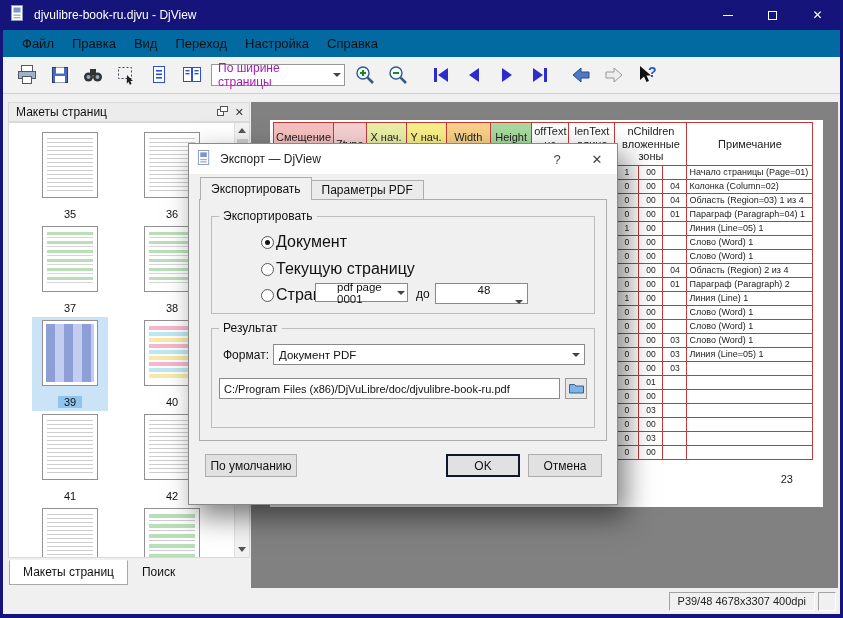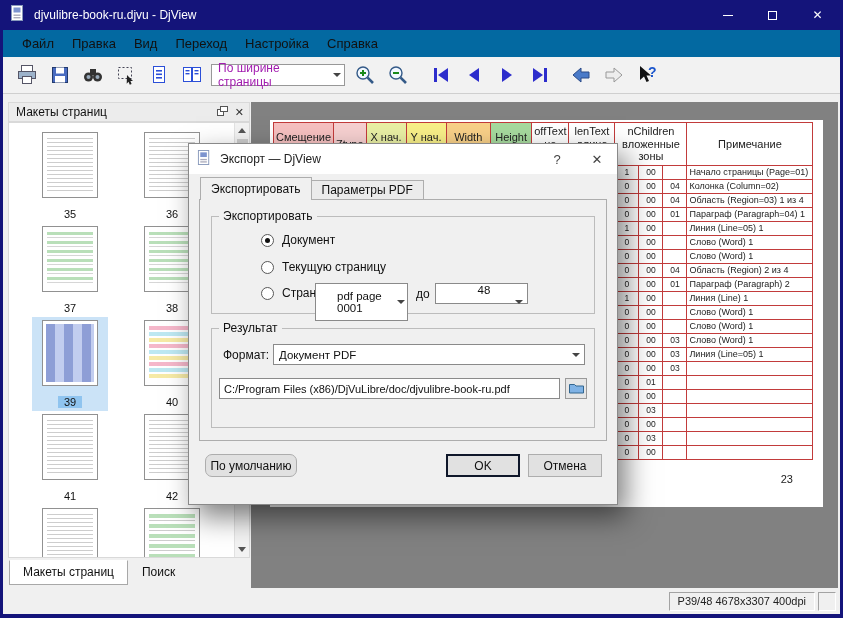--- a/index.html
+++ b/index.html
@@ -82,21 +82,21 @@
   .dlg-title { margin-left:8px; font-size:12px; color:#222; }
   .dlg-tb-btns { margin-left:auto; display:flex; height:100%; }
   .dlg-tb-btn { width:40px; display:flex; align-items:center; justify-content:center; color:#444; font-size:13px; }
   .dlg-tabs { position:absolute; left:11px; top:33px; display:flex; align-items:flex-end; z-index:2; }
   .dlg-tab { font-size:12px; padding:0 10px; border:1px solid #adadad; background:#ebebeb; display:flex; align-items:center; height:20px; color:#111; }
   .dlg-tab.active { height:23px; background:#f0f0f0; border-bottom:none; }
   .dlg-tab:not(.active) { border-left:none; }
   .dlg-pane { position:absolute; left:10px; top:55px; width:408px; height:242px; border:1px solid #adadad; background:#f0f0f0; }
   .groupbox { position:absolute; border:1px solid #bcbcbc; }
   .groupbox-label { position:absolute; font-size:12px; background:#f0f0f0; padding:0 4px; color:#111; }
-  .radio-row { position:absolute; display:flex; align-items:center; gap:8px; font-size:12px; color:#111;padding-left:36px; }
+  .radio-row { position:absolute; display:flex; align-items:center; gap:2px; font-size:16px; color:#111;padding-left:36px; }
   .radio { width:13px; height:13px; border:1px solid #585858; border-radius:50%; background:#fff; position:relative; flex:none; }
   .radio.checked::after { content:""; position:absolute; left:3px; top:3px; right:3px; bottom:3px; border-radius:50%; background:#111; }
   .dlg-combo { position:absolute; background:#fff; border:1px solid #8a8a8a; font-size:11.5px; display:flex; align-items:center; padding-left:5px; color:#111; }
   .dlg-input { position:absolute; background:#fff; border:1px solid #8a8a8a; font-size:11px; display:flex; align-items:center; padding:0 4px; white-space:nowrap; overflow:hidden; color:#111; }
   .dlg-label { position:absolute; font-size:12px; color:#111; }
   .dlg-btn { position:absolute; height:23px; background:#e1e1e1; border:1px solid #adadad; font-size:12px; display:flex; align-items:center; justify-content:center; color:#111; }
   .dlg-btn.default { border:2px solid #0f172a; }
   .browse-btn { position:absolute; width:22px; height:21px; background:#e6e6e6; border:1px solid #9a9a9a; display:flex; align-items:center; justify-content:center; }
 </style>
 </head>
@@ -690,21 +690,21 @@
       <span>Документ</span>
     </div>
     <div class="radio-row" style="left:36px; top:116px;">
       <span class="radio"></span>
       <span>Текущую страницу</span>
     </div>
     <div class="radio-row" style="left:36px; top:142px;">
       <span class="radio"></span>
       <span>Страницы от</span>
     </div>
-    <div class="dlg-combo" style="left:126px; top:139px; width:93px; height:38px;padding-left:21px;">
+    <div class="dlg-combo" style="left:126px; top:139px; width:93px; height:19px;padding-left:21px;">
       <span>pdf page 0001</span>
       <span class="combo-arrow"></span>
     </div>
     <span class="dlg-label" style="left:227px; top:143px;">до</span>
     <div class="dlg-combo" style="left:246px; top:139px; width:93px; height:21px;flex-direction:column;">
       <span>48</span>
       <span class="combo-arrow"></span>
     </div>
 
     <div class="groupbox" style="left:22px; top:184px; width:384px; height:100px;"></div>
@@ -718,18 +718,18 @@
       <span>C:/Program Files (x86)/DjVuLibre/doc/djvulibre-book-ru.pdf</span>
     </div>
     <div class="browse-btn" style="left:376px; top:234px;">
       <span>
         <svg width="15" height="12" viewBox="0 0 15 12">
             <path d="M0.5 2.5 h5 l1.5 1.5 h7.5 v7 h-14 z" fill="#7fb2e5" stroke="#33668f"></path>
           </svg>
       </span>
     </div>
 
-    <div class="dlg-btn" style="left:16px; top:310px; width:92px;border-radius:7px;">По умолчанию</div>
+    <div class="dlg-btn" style="left:16px; top:310px; width:92px;">По умолчанию</div>
     <div class="dlg-btn default" style="left:257px; top:310px; width:74px;">OK</div>
     <div class="dlg-btn" style="left:339px; top:310px; width:74px;">Отмена</div>
   </div>
 
 </div>
 
 </body></html>

